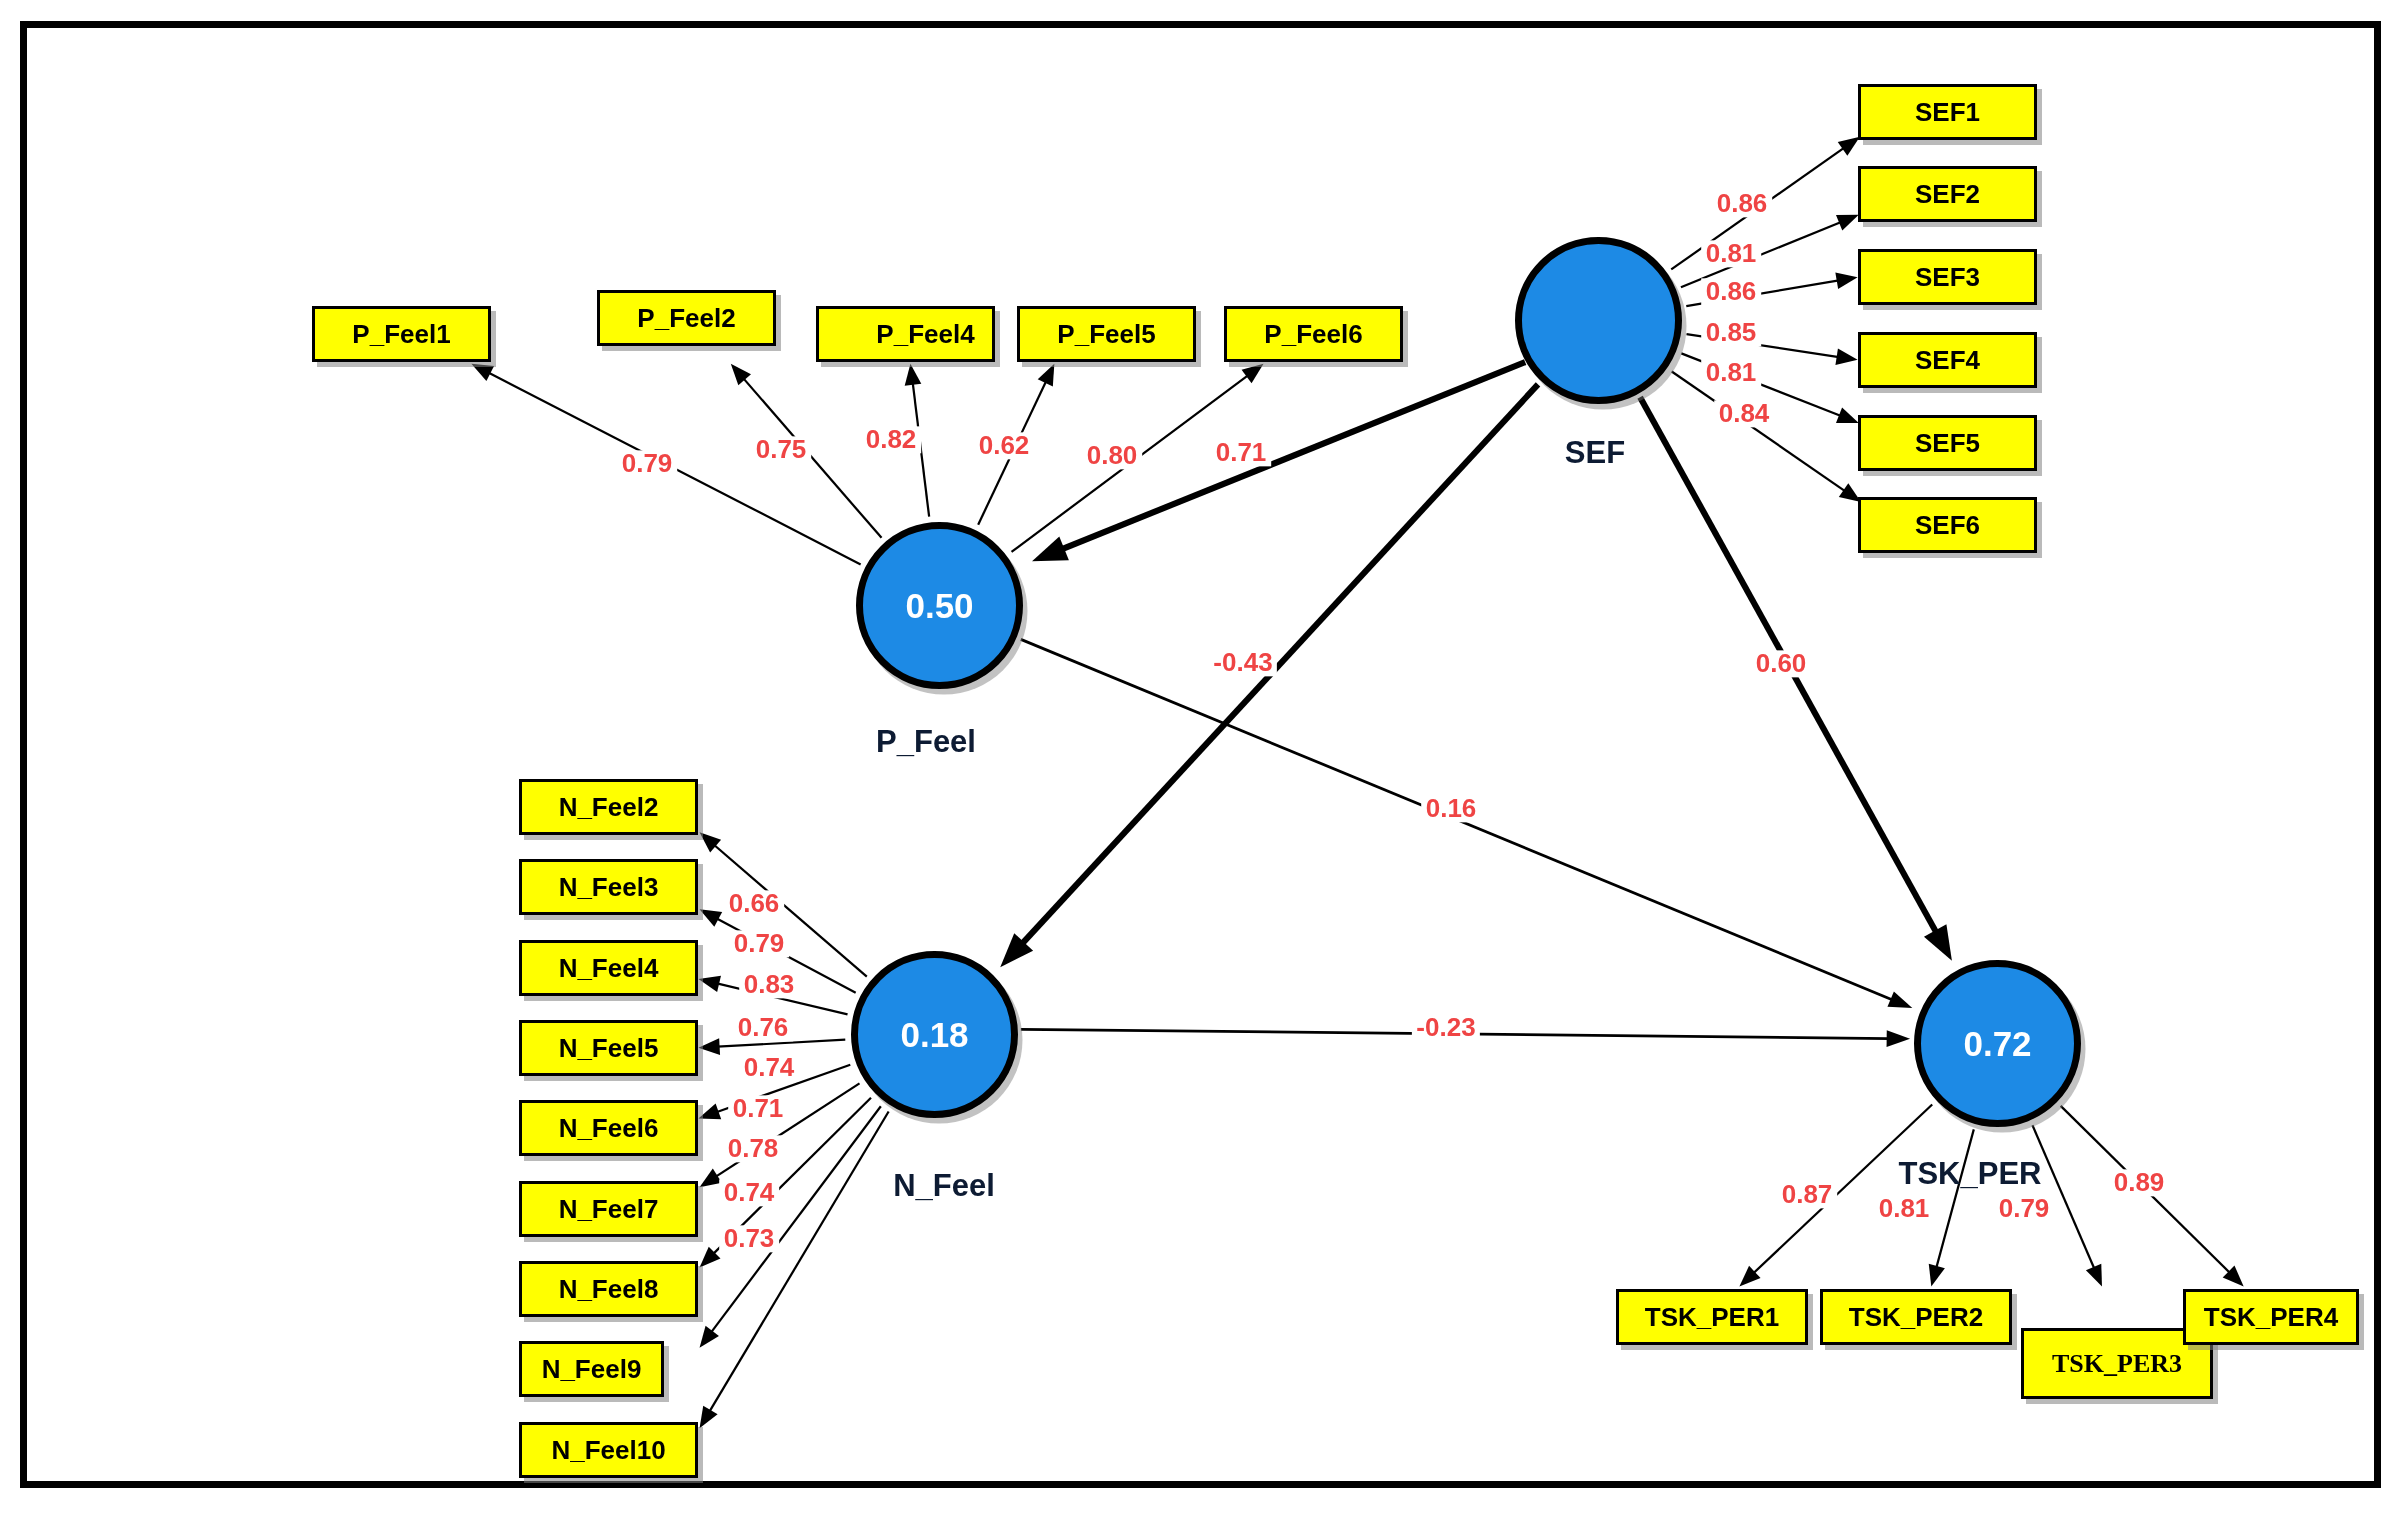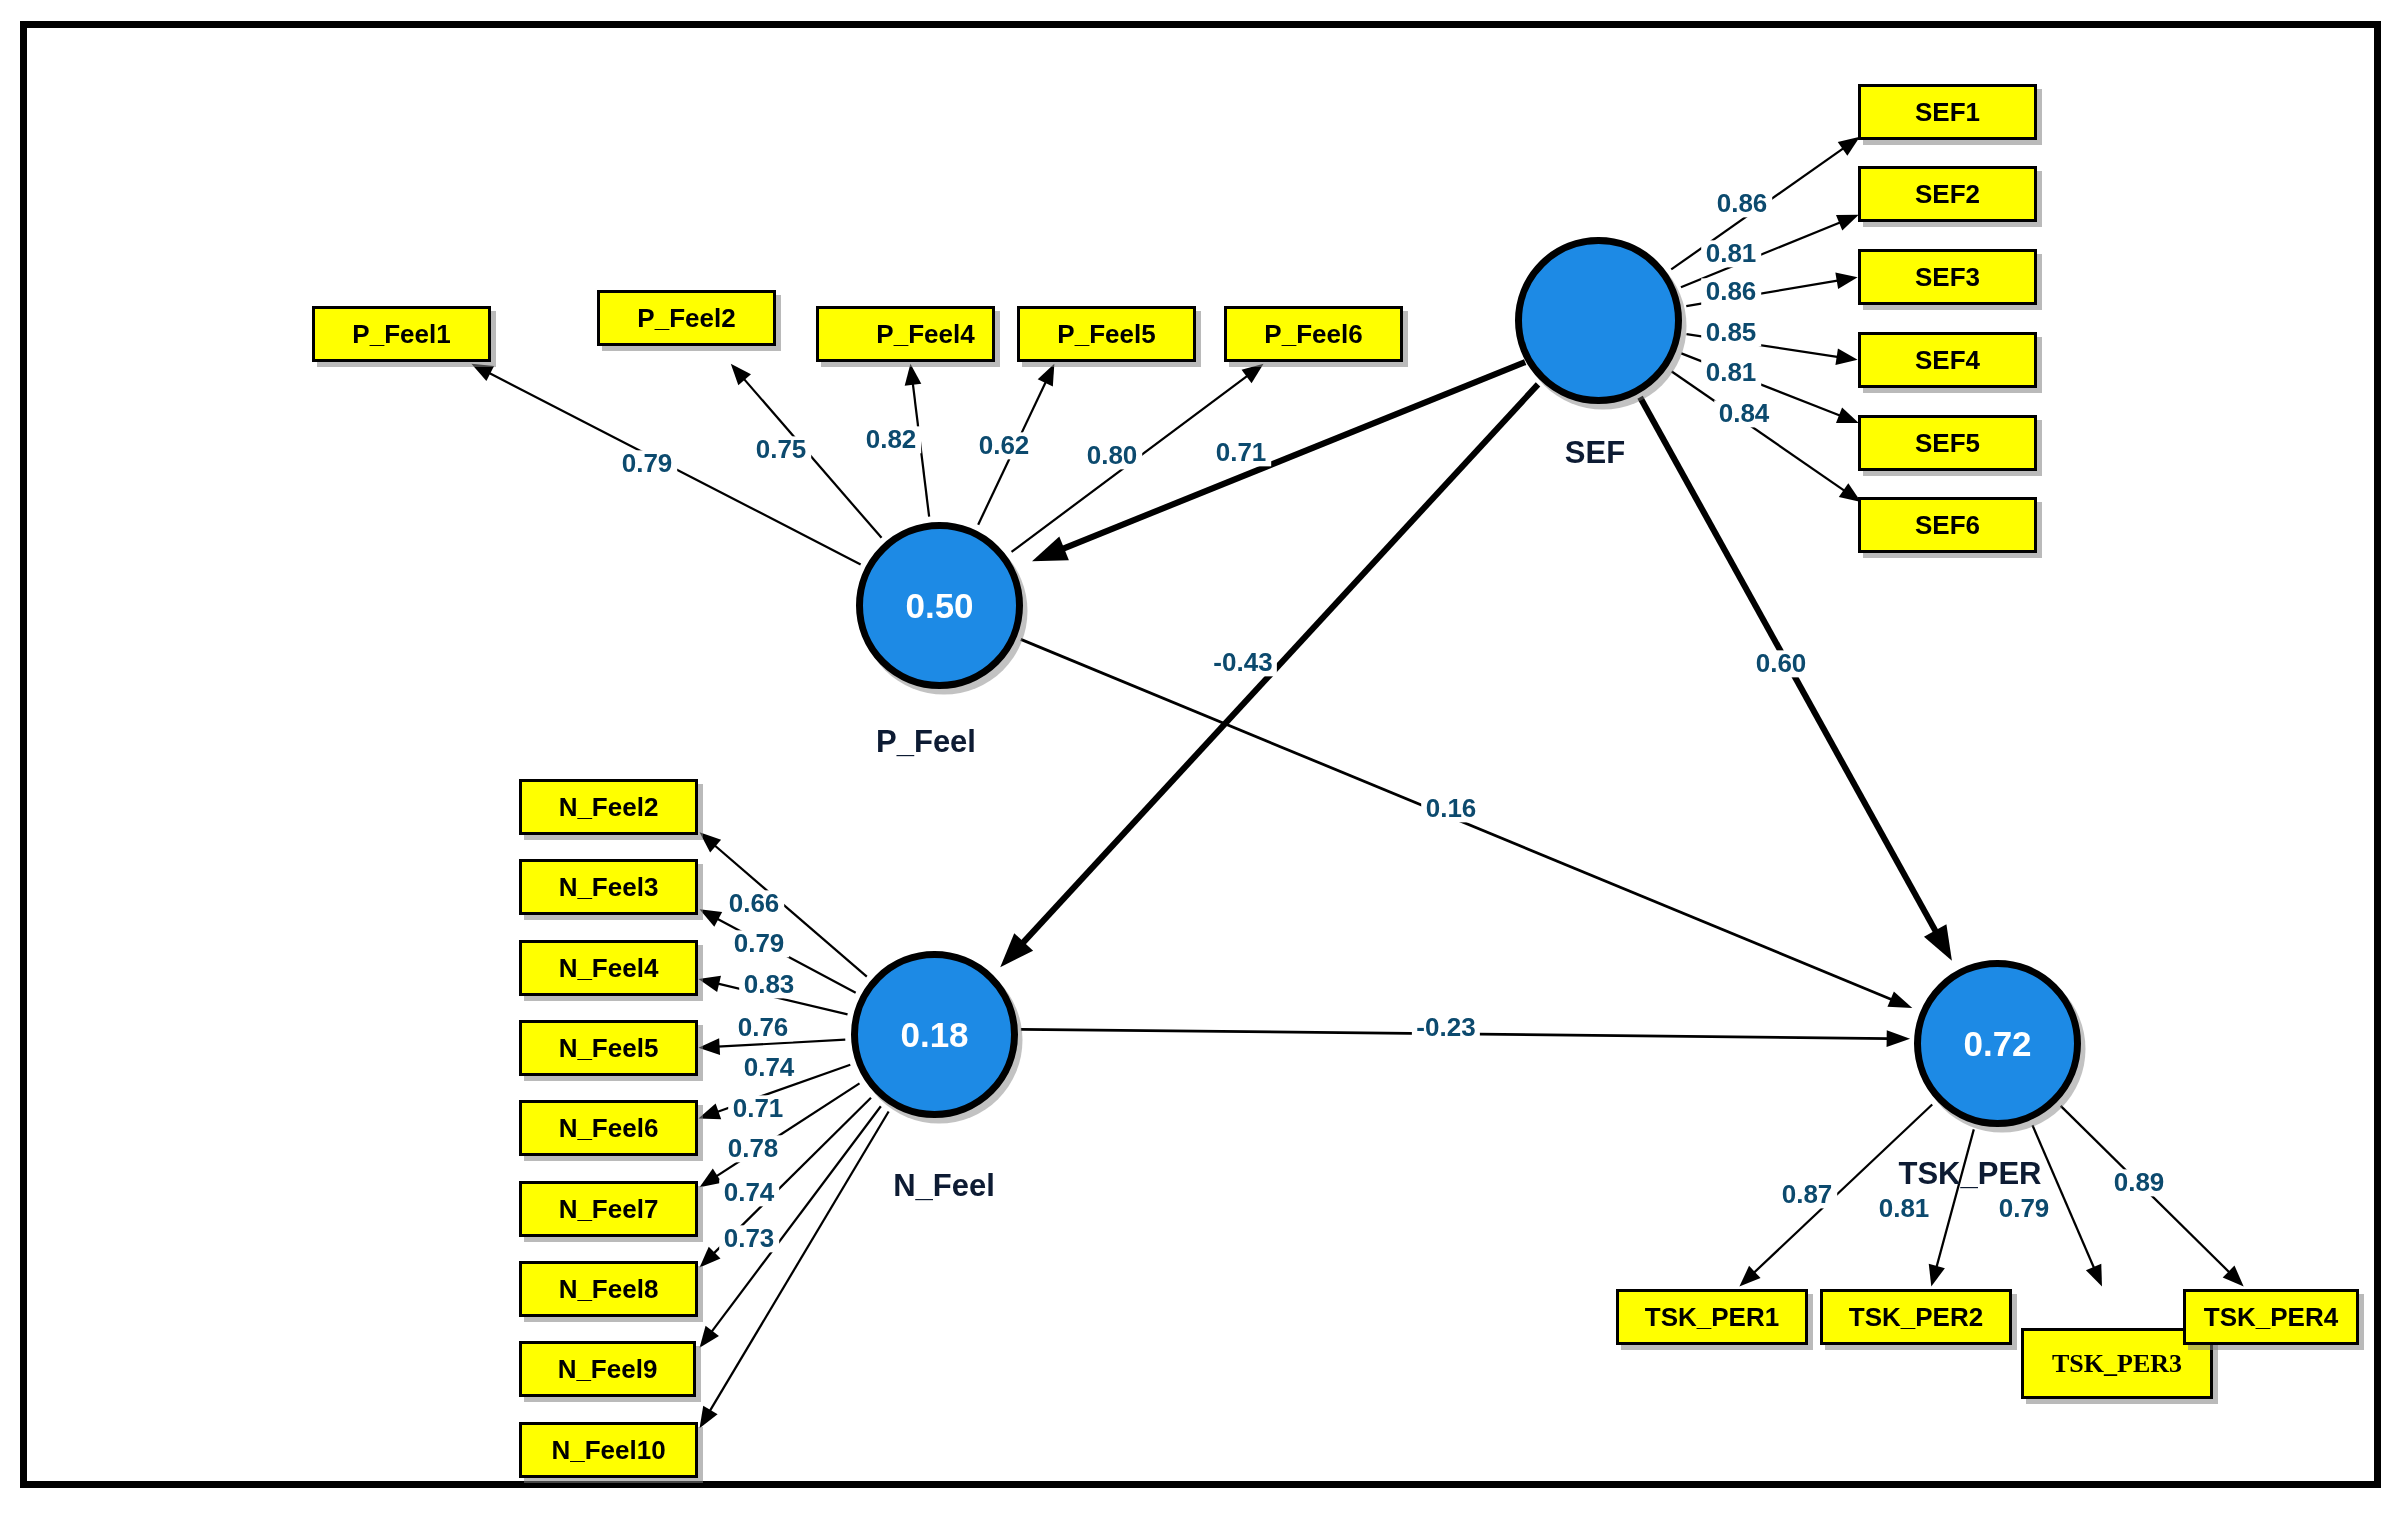--- a/index.html
+++ b/index.html
@@ -11,21 +11,21 @@
   #label-layer{position:absolute;left:0;top:0;width:2401px;height:1513px;z-index:4;pointer-events:none;}
   .ind-box{position:absolute;box-sizing:border-box;background:#ffff00;border:3.9px solid #000;
     box-shadow:5px 5px 0 rgba(130,130,130,0.55);
     display:flex;align-items:center;justify-content:center;
     font-weight:700;font-size:26px;color:#000;letter-spacing:0px;}
   .construct{position:absolute;box-sizing:border-box;background:#1d8ae5;border:7.3px solid #000;border-radius:50%;
     box-shadow:4.5px 5.6px 0 rgba(120,120,120,0.45);
     display:flex;align-items:center;justify-content:center;
     font-weight:700;font-size:35px;color:#ffffff;}
   .cname{position:absolute;transform:translate(-50%,-50%);font-weight:700;font-size:31px;color:#0d1b33;white-space:nowrap;}
-  .elabel{position:absolute;transform:translate(-50%,-50%);font-weight:700;font-size:26px;color:#0c4a6e;
+  .elabel{position:absolute;transform:translate(-50%,-50%);font-weight:700;font-size:26px;color:#ef4444;
     background:#ffffff;padding:0 4.5px;line-height:1.05;white-space:nowrap;}
 </style>
 </head>
 <body>
 
 <div id="canvas">
   <div id="frame"></div>
   <svg id="edge-layer" viewBox="0 0 4304 2712" xmlns="http://www.w3.org/2000/svg">
       <g>
         <line x1="1542.7828737902119" y1="1011.6904575609069" x2="875.22113931958" y2="667.5782777683073" stroke="#000000" stroke-width="4"></line>
@@ -156,21 +156,21 @@
       <div class="ind-box" style="left: 1858px; top: 332px; width: 179px; height: 56px;">SEF4</div>
       <div class="ind-box" style="left: 1858px; top: 415px; width: 179px; height: 56px;">SEF5</div>
       <div class="ind-box" style="left: 1858px; top: 497px; width: 179px; height: 56px;">SEF6</div>
       <div class="ind-box" style="left: 519px; top: 779px; width: 179px; height: 56px;">N_Feel2</div>
       <div class="ind-box" style="left: 519px; top: 859px; width: 179px; height: 56px;">N_Feel3</div>
       <div class="ind-box" style="left: 519px; top: 940px; width: 179px; height: 56px;">N_Feel4</div>
       <div class="ind-box" style="left: 519px; top: 1020px; width: 179px; height: 56px;">N_Feel5</div>
       <div class="ind-box" style="left: 519px; top: 1100px; width: 179px; height: 56px;">N_Feel6</div>
       <div class="ind-box" style="left: 519px; top: 1181px; width: 179px; height: 56px;">N_Feel7</div>
       <div class="ind-box" style="left: 519px; top: 1261px; width: 179px; height: 56px;">N_Feel8</div>
-      <div class="ind-box" style="left: 519px; top: 1341px; width: 177px; height: 56px;">N_Feel9</div>
+      <div class="ind-box" style="left: 519px; top: 1341px; width: 145px; height: 56px;">N_Feel9</div>
       <div class="ind-box" style="left: 519px; top: 1422px; width: 179px; height: 56px;">N_Feel10</div>
       <div class="ind-box" style="left: 1616px; top: 1289px; width: 192px; height: 56px; text-align: right;">TSK_PER1</div>
       <div class="ind-box" style="left: 1820px; top: 1289px; width: 192px; height: 56px;">TSK_PER2</div>
       <div class="ind-box" style="left: 2021px; top: 1328px; width: 192px; height: 71px; font-family: Liberation Serif, serif;">TSK_PER3</div>
       <div class="ind-box" style="left: 2183px; top: 1289px; width: 176px; height: 56px;">TSK_PER4</div>
       <div class="construct" style="left: 856px; top: 522px; width: 167px; height: 167px;">
         <span>0.50</span>
       </div>
       <div class="construct" style="left: 851px; top: 951px; width: 167px; height: 167px;">
         <span>0.18</span>

